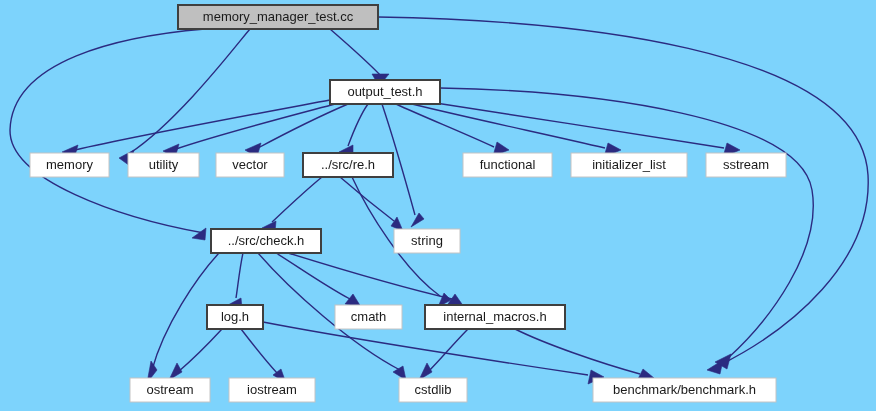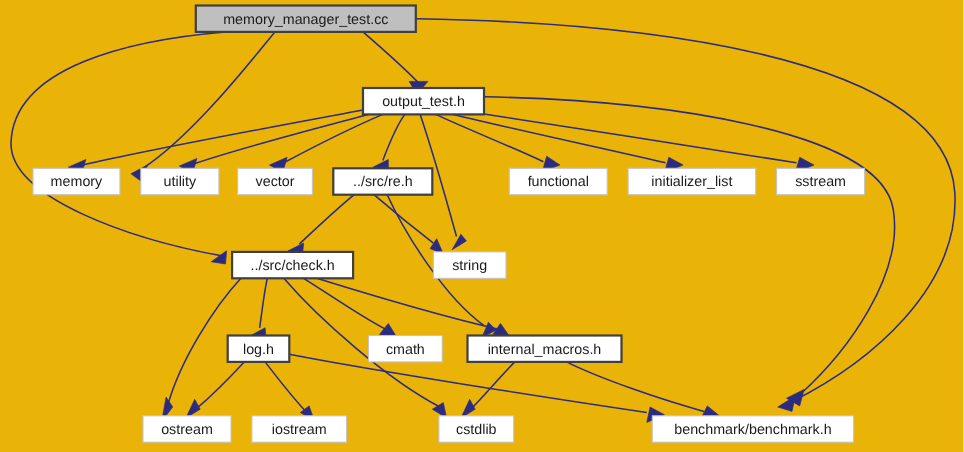--- a/index.html
+++ b/index.html
@@ -4,21 +4,21 @@
 <style>
   html, body {
     margin: 0;
     padding: 0;
     background: #ffffff;
   }
   #canvas {
     position: relative;
     width: 876px;
     height: 411px;
-    background: #eab308;
+    background: #7dd3fc;
     font-family: "Liberation Sans", sans-serif;
     overflow: hidden;
   }
   svg#graph {
     position: absolute;
     left: 0;
     top: 0;
     width: 876px;
     height: 411px;
   }

